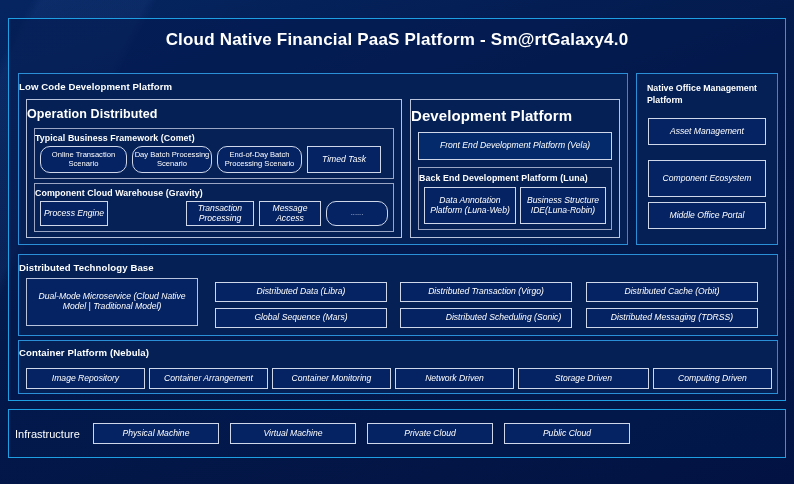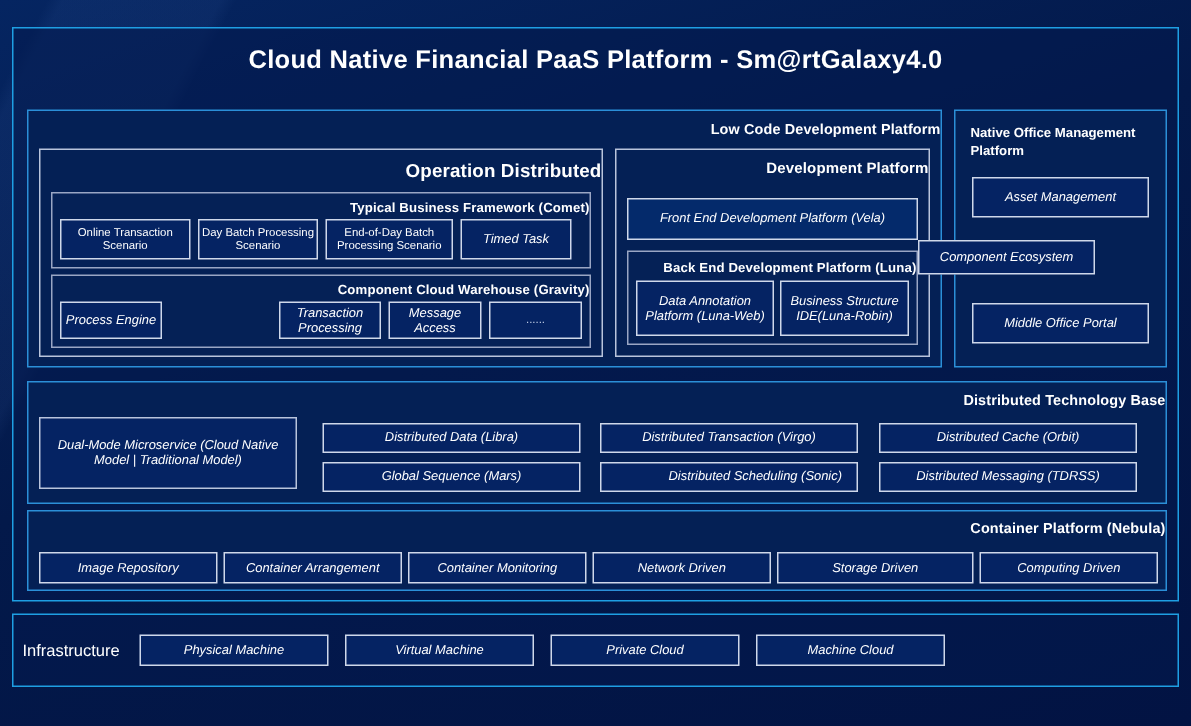--- a/index.html
+++ b/index.html
@@ -44,36 +44,36 @@
     border:1px solid #cfd8ea;
     box-sizing:border-box;
     background:#052363;
     display:flex;align-items:center;justify-content:center;
     text-align:center;
     line-height:1.15;
     color:#ffffff;
   }
   .hdr{
     position:absolute;left:0;right:0;
-    text-align:right;
+    text-align:left;
     font-weight:bold;
     color:#ffffff;
     letter-spacing:.1px;
   }
 
   
   #app-title{
     position:absolute;left:0;right:0;top:30px;
     text-align:center;
     font-size:17px;font-weight:bold;
     color:#ffffff;
     letter-spacing:.2px;
   }
   .f9{font-size:8.6px;font-style:italic;}
-  .f8{font-size:7.6px;}
+  .f8{font-size:7.6px;border-radius:10px;}
   .f12b{font-size:11.5px;font-weight:bold;}
   .f10b{font-size:9.6px;font-weight:bold;}
   .f9b{font-size:8.8px;font-weight:bold;}
 
   .infra-label{
     position:absolute;
     font-size:11px;font-weight:normal;color:#ffffff;
     display:flex;align-items:center;
   }
 </style>
@@ -104,35 +104,35 @@
 
   <div class="panel-lite" style="left:34px;top:183px;width:360px;height:49px;">
     <div class="hdr f9b" style="top:4px;">Component Cloud Warehouse (Gravity)</div>
   </div>
   <div class="chip f9" style="left:40px;top:201px;width:68px;height:25px;">Process Engine</div>
   <div class="chip f9" style="left:186px;top:201px;width:68px;height:25px;">Transaction Processing</div>
   <div class="chip f9" style="left:259px;top:201px;width:62px;height:25px;">Message Access</div>
   <div class="chip f8" style="left:326px;top:201px;width:62px;height:25px;color:#c6d2ea;">......</div>
 
   <div class="panel" style="left:410px;top:99px;width:210px;height:139px;border-color:#b9c4dc;">
-    <div class="hdr f12b" style="top:7px;font-size:10px;">Development Platform</div>
+    <div class="hdr f12b" style="top:7px;font-size:15px;">Development Platform</div>
   </div>
   <div class="chip f9" style="left:418px;top:132px;width:194px;height:28px;background:#042a6b;">Front End Development Platform (Vela)</div>
 
   <div class="panel-lite" style="left:418px;top:167px;width:194px;height:63px;">
     <div class="hdr f9b" style="top:5px;">Back End Development Platform (Luna)</div>
   </div>
   <div class="chip f9" style="left:424px;top:187px;width:92px;height:37px;">Data Annotation Platform (Luna-Web)</div>
   <div class="chip f9" style="left:520px;top:187px;width:86px;height:37px;">Business Structure IDE(Luna-Robin)</div>
 
   <div class="panel" style="left:636px;top:73px;width:142px;height:172px;">
     <div class="f9b" style="position:absolute;left:10px;right:8px;top:9px;text-align:left;line-height:1.35;">Native Office Management Platform</div>
   </div>
   <div class="chip f9" style="left:648px;top:118px;width:118px;height:27px;">Asset Management</div>
-  <div class="chip f9" style="left:612px;top:160px;width:118px;height:23px;">Component Ecosystem</div>
+  <div class="chip f9" style="left:648px;top:160px;width:118px;height:37px;">Component Ecosystem</div>
   <div class="chip f9" style="left:648px;top:202px;width:118px;height:27px;">Middle Office Portal</div>
 
   <div class="panel" style="left:18px;top:254px;width:760px;height:82px;">
     <div class="hdr f10b" style="top:7px;">Distributed Technology Base</div>
   </div>
   <div class="chip f9" style="left:26px;top:278px;width:172px;height:48px;border-color:#b9c4dc;">Dual-Mode Microservice (Cloud Native Model | Traditional Model)</div>
 
   <div class="chip f9" style="left:215px;top:282px;width:172px;height:20px;">Distributed Data (Libra)</div>
   <div class="chip f9" style="left:215px;top:308px;width:172px;height:20px;">Global Sequence (Mars)</div>
 
@@ -150,15 +150,15 @@
   <div class="chip f9" style="left:272px;top:368px;width:119px;height:21px;">Container Monitoring</div>
   <div class="chip f9" style="left:395px;top:368px;width:119px;height:21px;">Network Driven</div>
   <div class="chip f9" style="left:518px;top:368px;width:131px;height:21px;">Storage Driven</div>
   <div class="chip f9" style="left:653px;top:368px;width:119px;height:21px;">Computing Driven</div>
 
   <div class="frame-outer" style="left:8px;top:409px;width:778px;height:49px;"></div>
   <div class="infra-label" style="left:15px;top:409px;height:49px;width:80px;">Infrastructure</div>
   <div class="chip f9" style="left:93px;top:423px;width:126px;height:21px;">Physical Machine</div>
   <div class="chip f9" style="left:230px;top:423px;width:126px;height:21px;">Virtual Machine</div>
   <div class="chip f9" style="left:367px;top:423px;width:126px;height:21px;">Private Cloud</div>
-  <div class="chip f9" style="left:504px;top:423px;width:126px;height:21px;">Machine Cloud</div>
+  <div class="chip f9" style="left:504px;top:423px;width:126px;height:21px;">Public Cloud</div>
 
 </div>
 
 </body></html>

